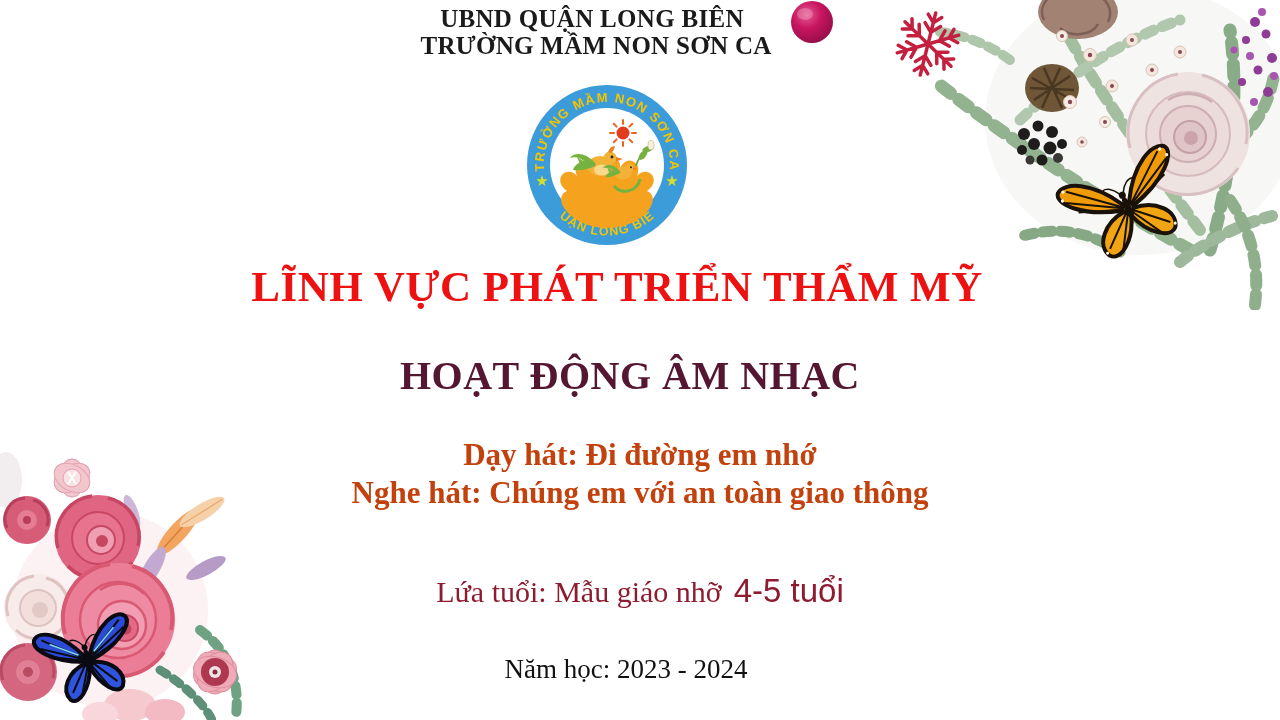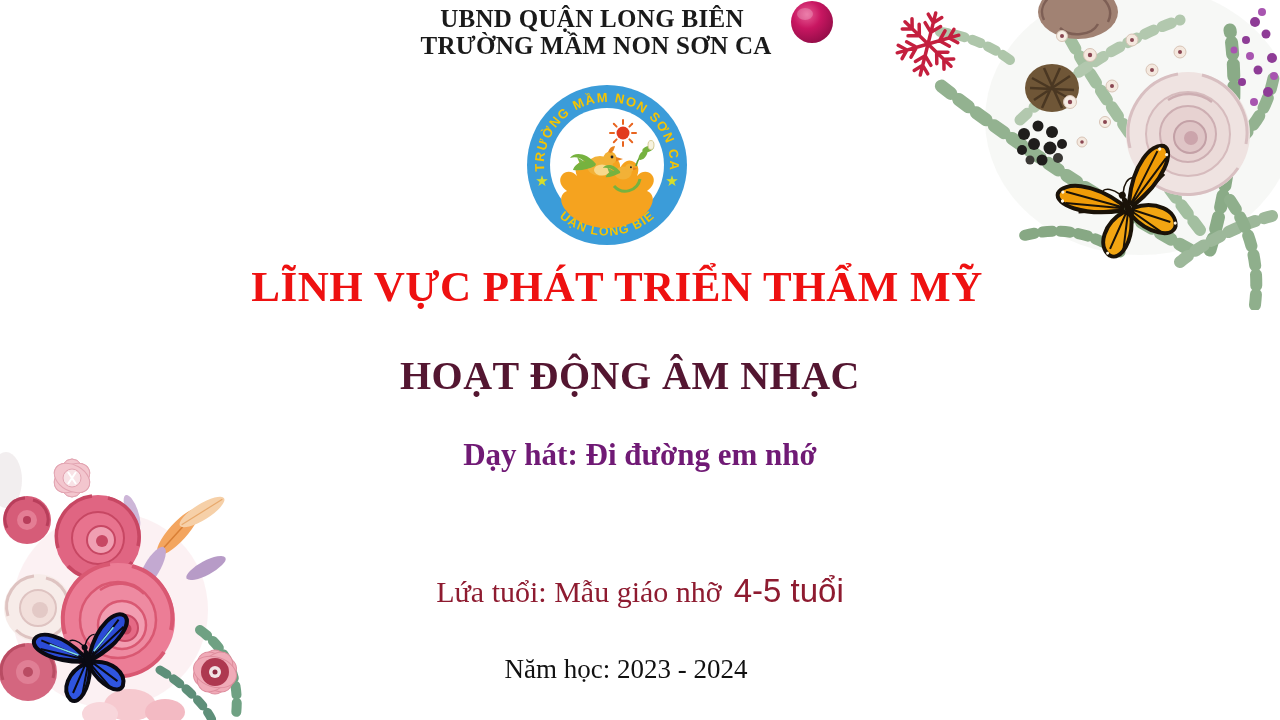--- a/index.html
+++ b/index.html
@@ -8,21 +8,21 @@
     overflow:hidden;font-family:"Liberation Serif",serif;
   }
   .abs{position:absolute;left:0;right:0;text-align:center;white-space:nowrap;}
   .hdr{font-weight:bold;font-size:25px;color:#1a1a1a;letter-spacing:.3px;}
   #hdr1{top:5px;transform:translateX(-48px);}
   #hdr2{top:32px;transform:translateX(-44px);}
   .logo-wrap{position:absolute;top:80px;left:50%;width:170px;height:170px;
     transform:translateX(-50%) translateX(-33px);}
   .t-red{top:262px;font-size:43px;font-weight:bold;color:#EE1111;transform:translateX(-23px);letter-spacing:.5px;}
   .t-maroon{top:352px;font-size:40px;font-weight:bold;color:#541631;transform:translateX(-10px);letter-spacing:.5px;}
-  .t-blue{top:436px;font-size:31px;font-weight:bold;color:#701a75;line-height:38px;}
+  .t-blue{top:436px;font-size:31px;font-weight:bold;color:#c2410c;line-height:38px;}
   .t-age{top:572px;font-size:30px;color:#8E1B30;}
   .t-age .sans{font-family:"Liberation Sans",sans-serif;font-size:33px;margin-left:12px;}
   .t-year{top:654px;font-size:27px;color:#111111;transform:translateX(-14px);}
   .deco-tr{position:absolute;top:0;right:0;width:520px;height:310px;}
   .deco-bl{position:absolute;left:0;bottom:0;width:290px;height:300px;}
   svg text.arc{font-family:"Liberation Sans",sans-serif;font-weight:bold;fill:#F5C400;}
 </style>
 </head>
 <body>
 
@@ -377,20 +377,21 @@
         <ellipse cx="15" cy="-7" rx="3" ry="4.5" fill="#F7F3E0" stroke="#D8CD9A"></ellipse>
       </g>
     </svg>
   </div>
 
   <div class="abs t-red">LĨNH VỰC PHÁT TRIỂN THẨM MỸ</div>
   <div class="abs t-maroon">HOẠT ĐỘNG ÂM NHẠC</div>
 
   <div class="abs t-blue">
     <div>Dạy hát: Đi đường em nhớ</div>
+    <div>Nghe hát: Chúng em với an toàn giao thông</div>
   </div>
 
   <div class="abs t-age">
     <span>Lứa tuổi: Mẫu giáo nhỡ</span><span class="sans">4-5 tuổi</span>
   </div>
 
   <div class="abs t-year">Năm học: 2023 - 2024</div>
 
 </div>
 

